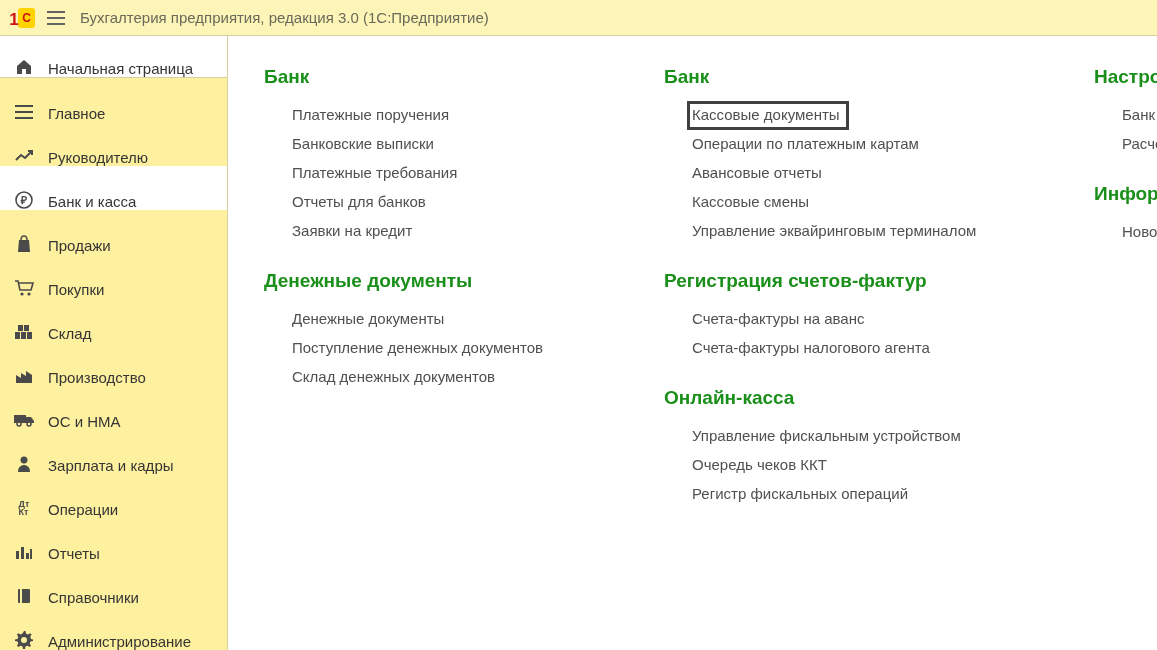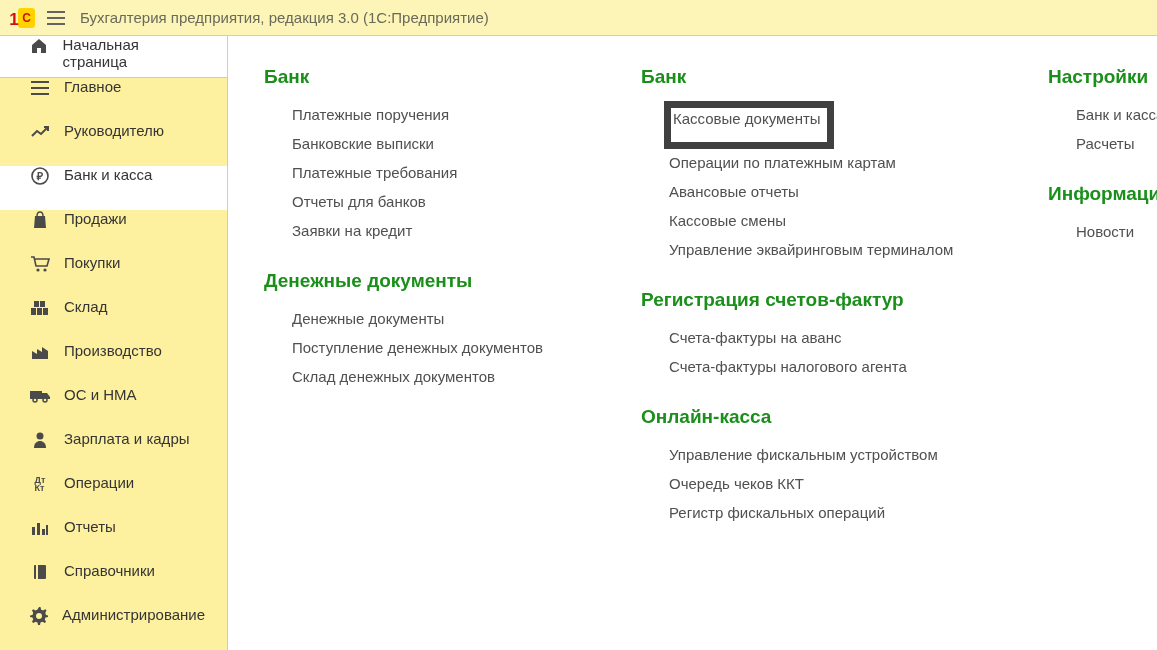--- a/index.html
+++ b/index.html
@@ -57,22 +57,22 @@
   .sidebar {
     width: 228px;
     background: #fdf09e;
     border-right: 1px solid #d6d0a0;
     display: flex;
     flex-direction: column;
   }
   .side-item {
     height: 44px;
     display: flex;
-    align-items: flex-start;
-    padding: 0 30px;
+    align-items: flex-end;
+    padding: 0 14px;
     gap: 14px;
     cursor: pointer;
     color: #353535;
     font-size: 15px;
   }
   .side-item.top {
     background: #fff;
     border-bottom: 1px solid #d6d0a0;
     height: 42px;
   }
@@ -89,21 +89,21 @@
   }
   .main {
     flex: 1;
     background: #fff;
     padding: 30px 36px 10px 36px;
     position: relative;
     overflow: auto;
   }
   .columns {
     display: flex;
-    gap: 37px;
+    gap: 60px;
   }
   .col { flex: 0 0 auto; }
   .col1 { width: 340px; }
   .col2 { width: 370px; }
   .col3 { width: 180px; }
   .sect-title {
     color: #1a8f1a;
     font-size: 19px;
     margin: 0 0 18px 0;
   }
@@ -120,22 +120,22 @@
   }
   .link-list a {
     color: #505050;
     text-decoration: none;
     font-size: 15px;
     line-height: 1.2;
     display: inline-block;
     cursor: pointer;
   }
   .link-list a.highlight {
-    border: 7px solid #404040;
-    padding: 2px 6px 14px 2px;
+    border: 3px solid #404040;
+    padding: 2px 6px 3px 2px;
     margin: -5px -9px -6px -5px;
   }
   svg { display: block; }
 </style>
 </head>
 <body>
 
 <div class="titlebar">
   <div class="logo">
     <svg width="26" height="20" viewBox="0 0 26 20">

